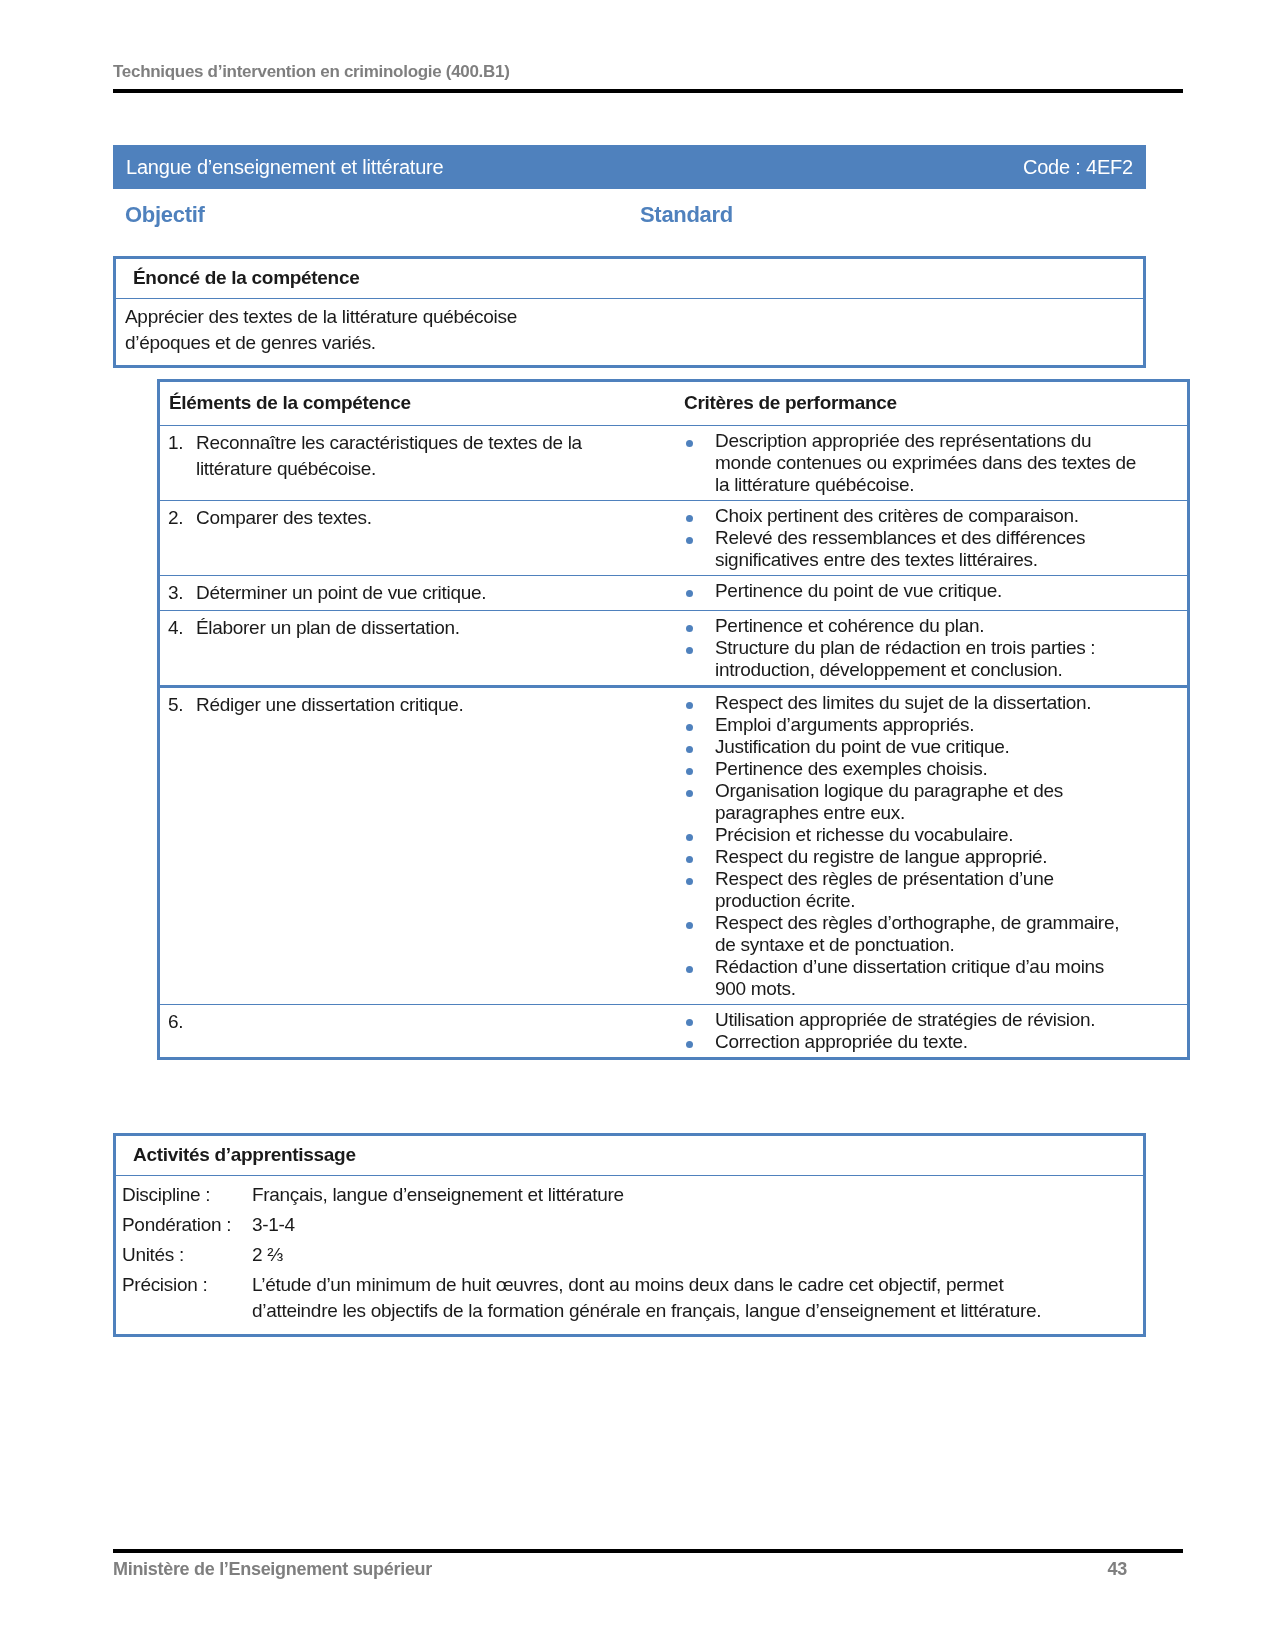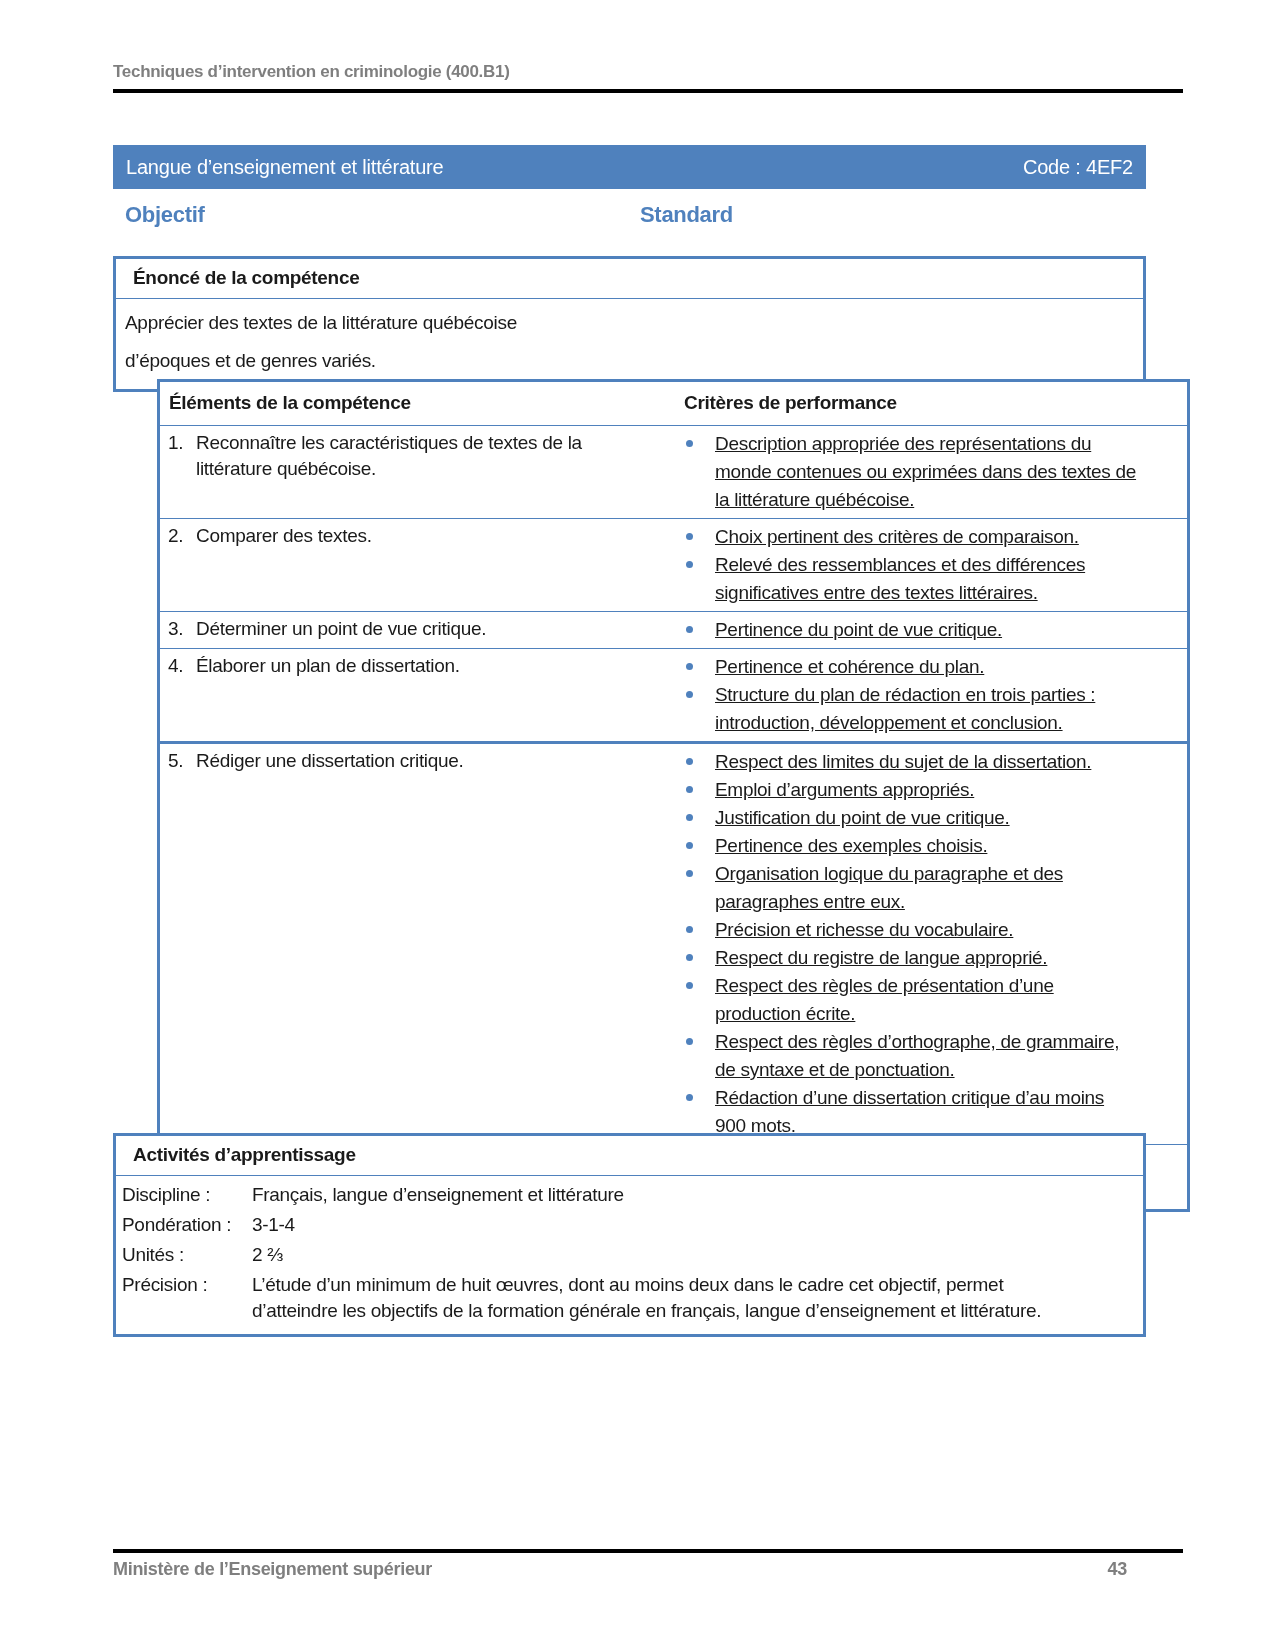--- a/index.html
+++ b/index.html
@@ -55,21 +55,21 @@
   .box-header {
     border-bottom: 1px solid #4f81bd;
     font-weight: bold; padding: 6px 9px 7px 17px;
     line-height: 26px;
   }
 
   
   .box-competence { top: 256px; }
   .competence-body {
     padding: 5px 9px 9px 9px;
-    line-height: 38px; white-space: pre-line;
+    line-height: 26px; white-space: pre-line;
   }
 
   
   .box-elements { top: 379px; margin-left: 44px; }
   .elements-header {
     display: grid; grid-template-columns: 524px 1fr;
     border-bottom: 1px solid #4f81bd;
   }
   .elements-header > div {
     font-weight: bold; padding: 8px 0 9px 9px; line-height: 26px;
@@ -80,21 +80,21 @@
     padding: 4px 0;
   }
   .comp-row + .comp-row { border-top: 1px solid #4f81bd; }
   .comp-row:nth-child(5) { border-top-width: 3px; }
   .element-cell {
     display: grid; grid-template-columns: 28px 1fr;
     padding-left: 8px; line-height: 26px;
   }
   .element-text { max-width: 432px; }
   .criteria-list { list-style: none; }
-  .criteria-item { display: grid; grid-template-columns: 31px 1fr; line-height: 28px; text-decoration: underline; }
+  .criteria-item { display: grid; grid-template-columns: 31px 1fr; line-height: 22px; }
   .bullet {
     width: 7px; height: 7px; border-radius: 50%;
     background: #4f81bd; margin-top: 10px; margin-left: 2px;
   }
   .criteria-text { max-width: 424px; }
 
   
   .box-activities { top: 1133px; }
   .activities-body { padding: 4px 9px 8px 6px; }
   .activity-row {

